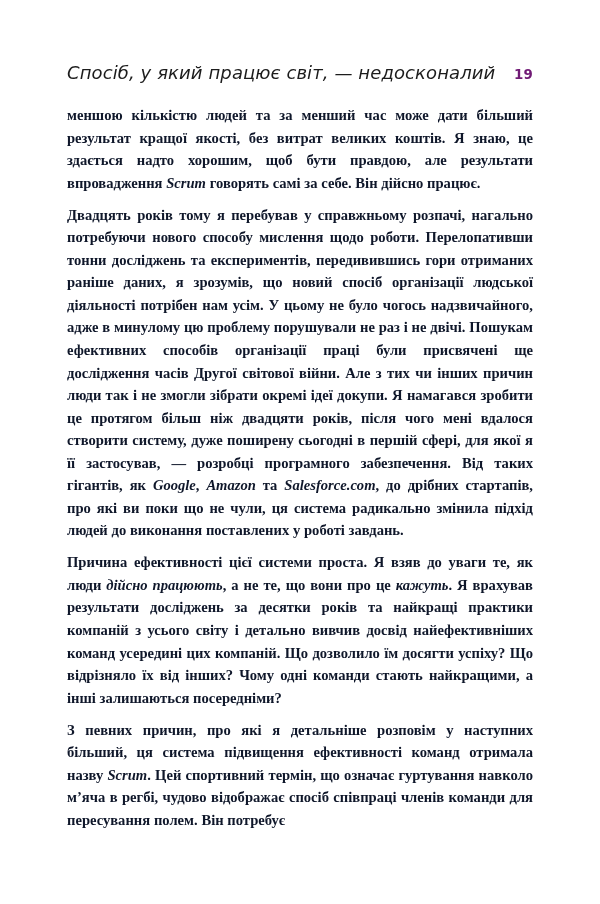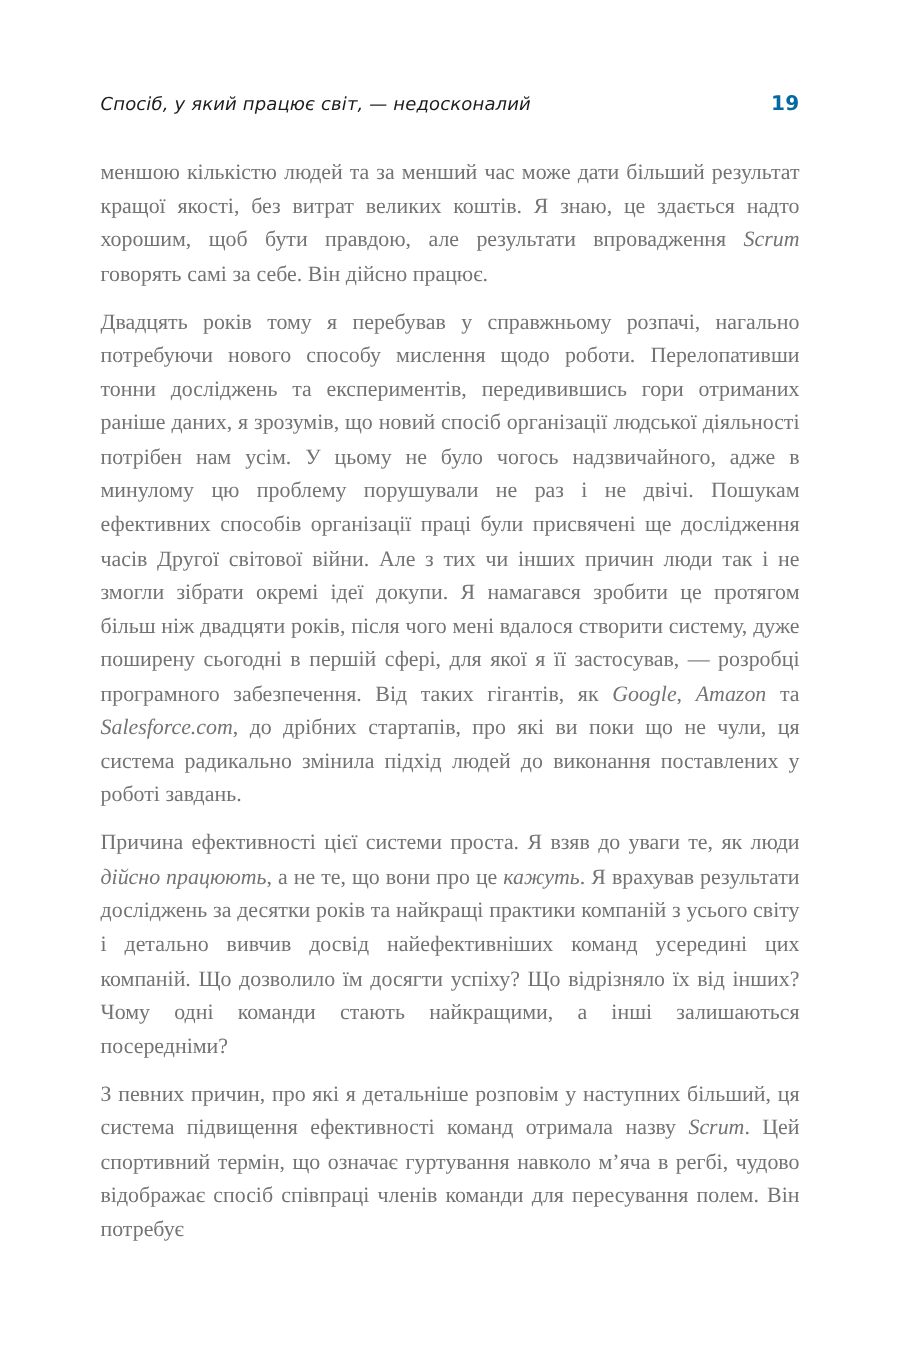--- a/index.html
+++ b/index.html
@@ -30,50 +30,51 @@
     top: 62px;
     width: 466px;
     display: flex;
     align-items: baseline;
     justify-content: space-between;
   }
 
   .running-head-title {
     font-family: "DejaVu Sans", "Liberation Sans", sans-serif;
     font-style: italic;
-    font-size: 12px;
+    font-size: 18px;
     letter-spacing: 0.1px;
     color: #1c1c1c;
     white-space: nowrap;
   }
 
   .page-number {
     font-family: "DejaVu Sans", "Liberation Sans", sans-serif;
     font-weight: bold;
     font-size: 13.4px;
-    color: #0369a1;
+    color: #701a75;
     letter-spacing: 0.2px;
   }
 
   .text-column {
     position: absolute;
     left: 67px;
     top: 104px;
     width: 466px;
   }
 
   p.body-par {
     margin: 0 0 9.5px 0;
     font-size: 14.6px;
     line-height: 22.55px;
     text-align: justify;
     text-justify: inter-word;
     hyphens: manual;
-    color: #737373;
+    color: #0f172a;
     word-spacing: 0.1px;
+    font-weight: bold;
   }
 
   p.body-par:last-child {
     margin-bottom: 0;
   }
 
   .it {
     font-style: italic;
   }
 </style>

